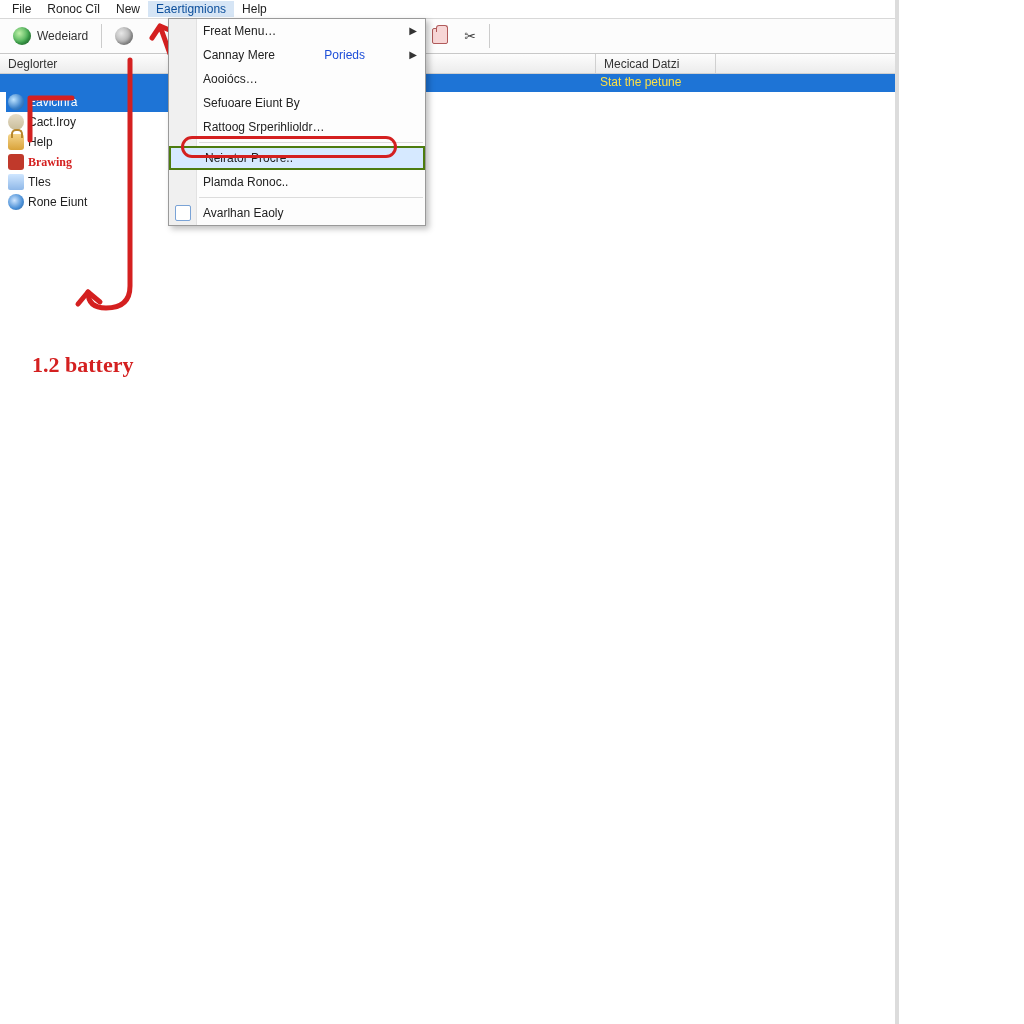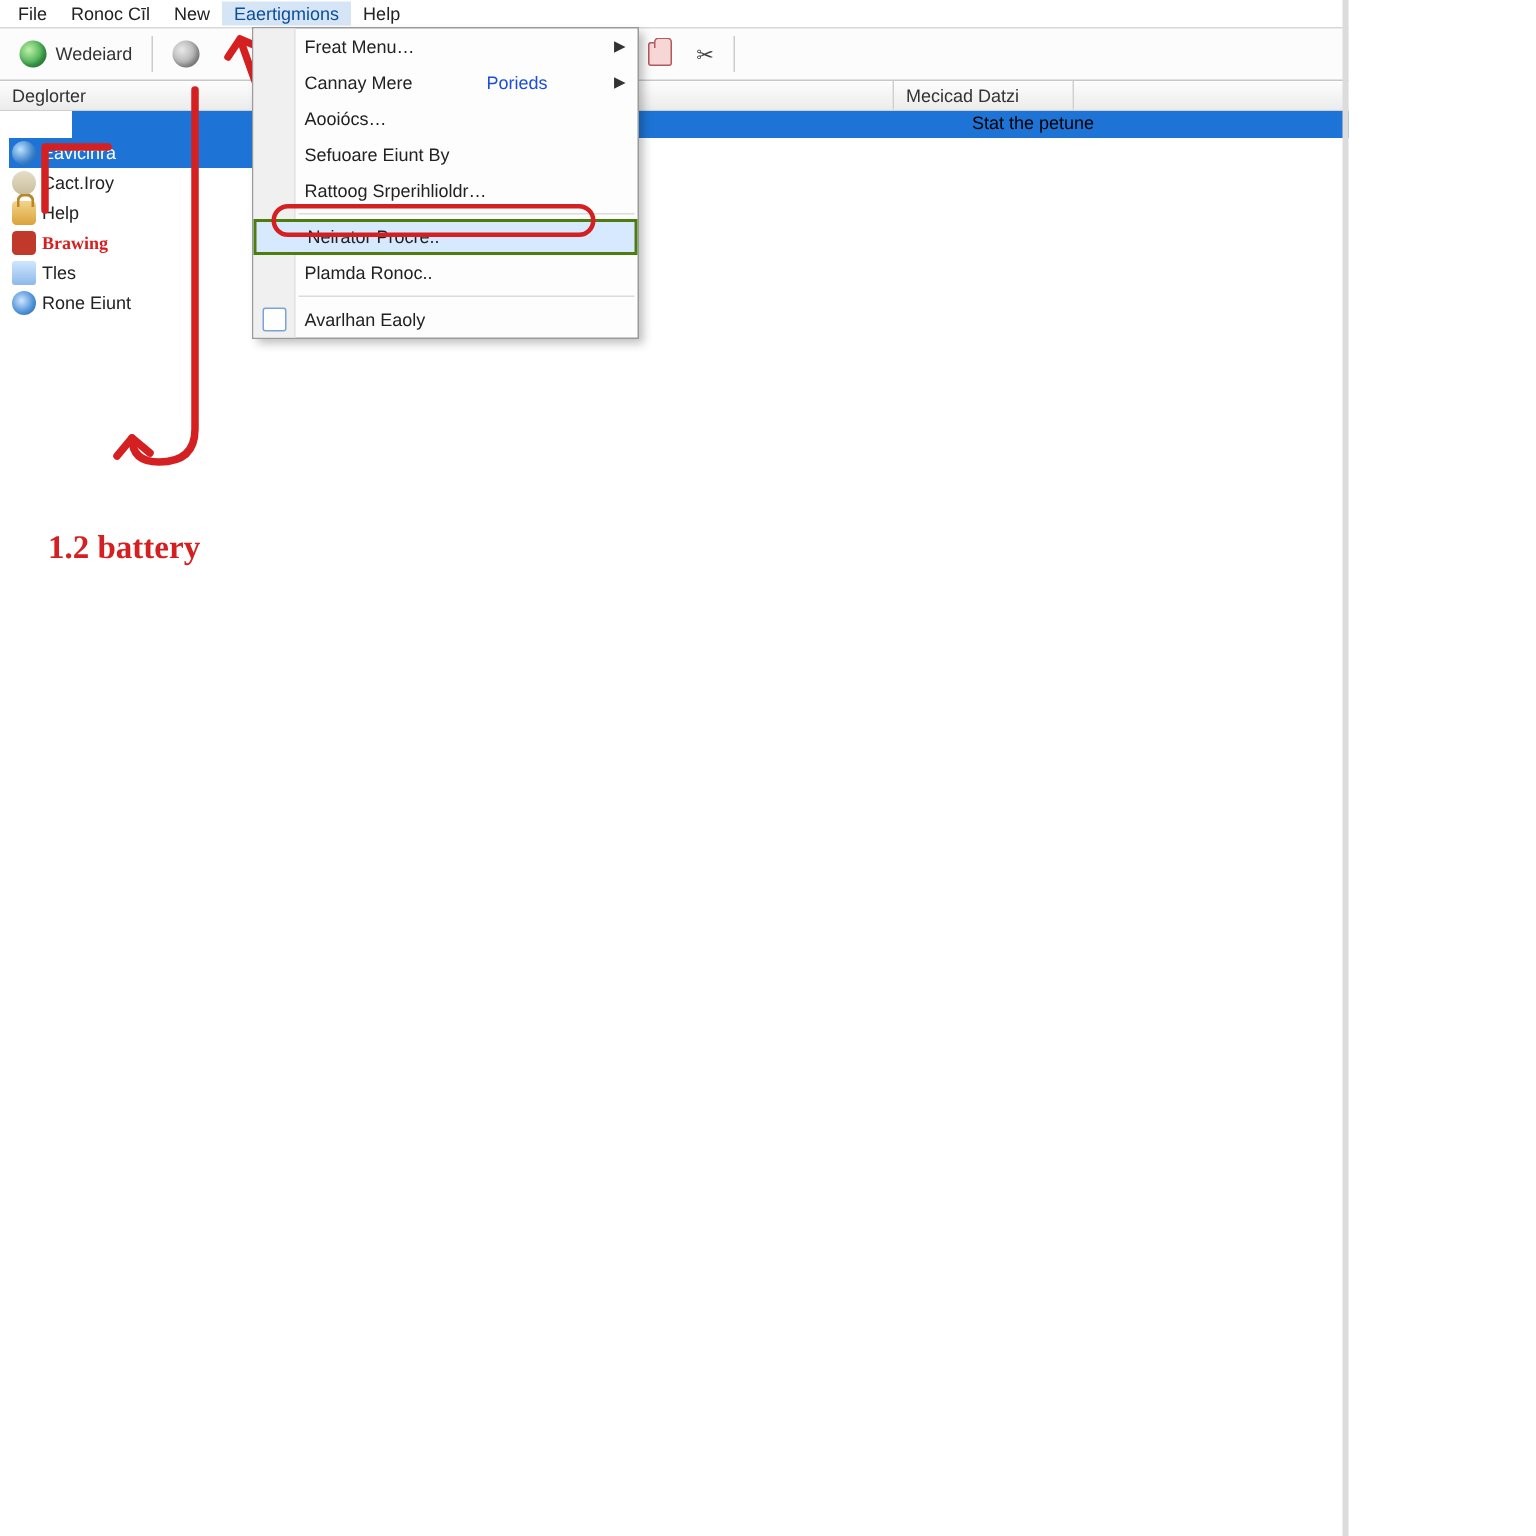--- a/index.html
+++ b/index.html
@@ -25,21 +25,21 @@
 
   
   .theader { display: flex; height: 20px; font-size: 12px; color: #333; border-bottom: 1px solid #d0d0d0; }
   .th { display:flex; align-items:center; padding: 2px 8px; border-right: 1px solid #d0d0d0; background: linear-gradient(#fdfdfd,#ececec); }
   .th1 { width: 178px; }
   .thgap { flex: 0 0 418px; border-right: 1px solid #d0d0d0; background: linear-gradient(#fdfdfd,#ececec); }
   .th2 { width: 120px; }
   .thfill { flex:1; background: linear-gradient(#fdfdfd,#ececec); }
 
   
-  .selrow { position: relative; height: 18px; background: #1e74d6; color: #000000; font-size: 12px; margin-left: 48px; }
+  .selrow { position: relative; height: 18px; background: #1e74d6; color: #fde047; font-size: 12px; }
   .selrow .c2 { position:absolute; left:600px; top:1px; }
 
   
   .tree { position: absolute; left: 6px; top: 92px; width: 170px; font-size: 12px; color: #222; }
   .titem { display:flex; align-items:center; gap:4px; height:20px; padding-left:2px; }
   .titem.sel { background:#1e74d6; color:#fff; }
   .ico16 { width:16px; height:16px; border-radius:3px; display:inline-block; }
   .i-world { background: radial-gradient(circle at 35% 35%, #bde3ff, #3a80c9 60%, #245a8e); border-radius:50%; }
   .i-group { background: linear-gradient(#e6ddc8,#c9bd9a); border-radius:50%; }
   .i-lock  { background: linear-gradient(#f4d48a,#d9a33a); border-radius:3px; position:relative; }

